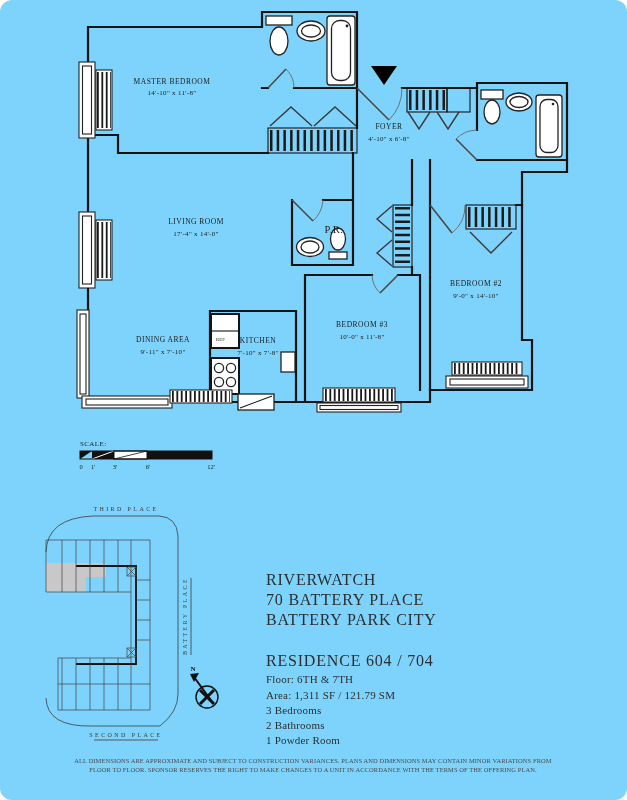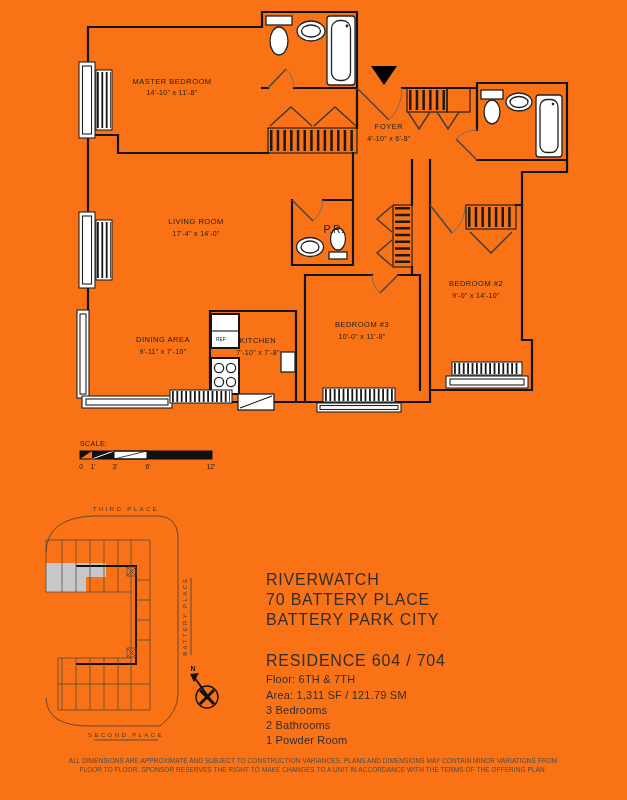--- a/index.html
+++ b/index.html
@@ -1,17 +1,17 @@
 <!DOCTYPE html>
 <html><head>
 <meta charset="utf-8">
 <style>
   html,body{margin:0;padding:0;background:#fff;}
-  .page{position:relative;width:627px;height:800px;background:#f97316;overflow:hidden;
-        font-family:Liberation Sans, sans-serif;}
+  .page{position:relative;width:627px;height:800px;background:#7dd3fc;overflow:hidden;
+        font-family:Liberation Serif, serif;border-radius:12px;}
   svg{position:absolute;left:0;top:0;}
   .wall{stroke:#141414;stroke-width:2.2;fill:none;stroke-linecap:square;stroke-linejoin:miter;}
   .wall-thin{stroke:#141414;stroke-width:1.1;fill:none;}
   .fix{stroke:#222;stroke-width:1.3;fill:#fff;}
   .fix-bold{stroke:#141414;stroke-width:2;fill:#fff;}
   .door-leaf{stroke:#4a4a4a;stroke-width:1.6;fill:none;}
   .door-arc{stroke:#6a6a6a;stroke-width:0.9;fill:none;}
   .chev{stroke:#3a3a3a;stroke-width:1.4;fill:none;}
   .hatch-v{stroke:#1a1a1a;fill:none;}
   .win{stroke:#222;stroke-width:1.1;fill:#fff;}

